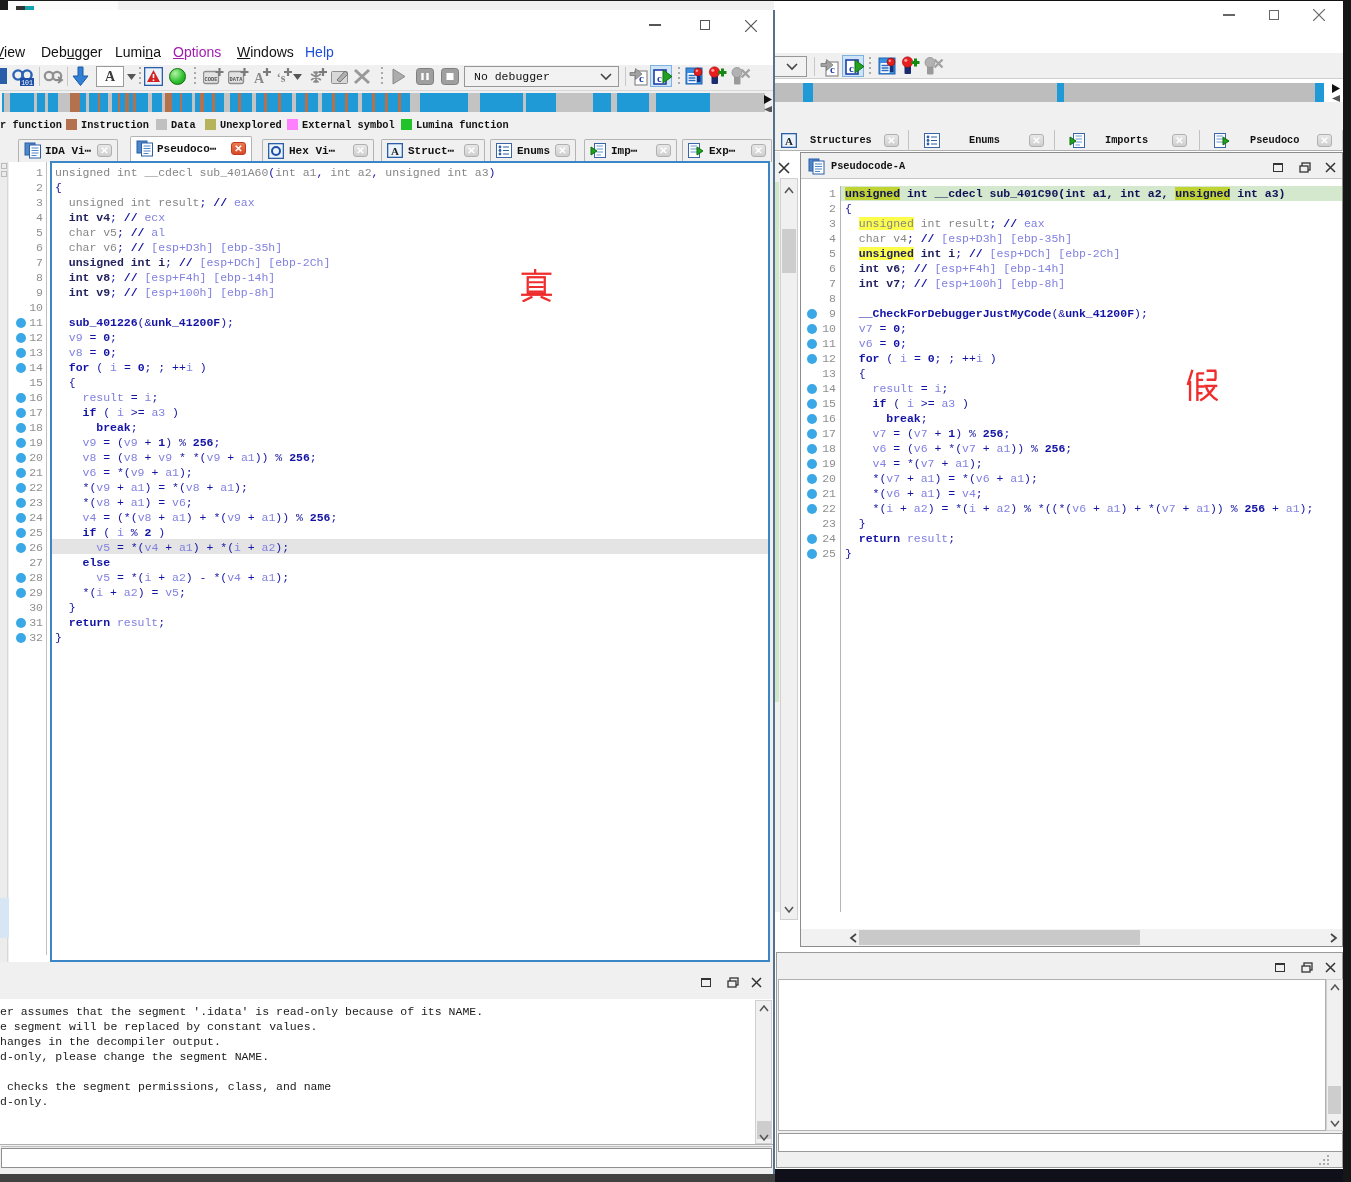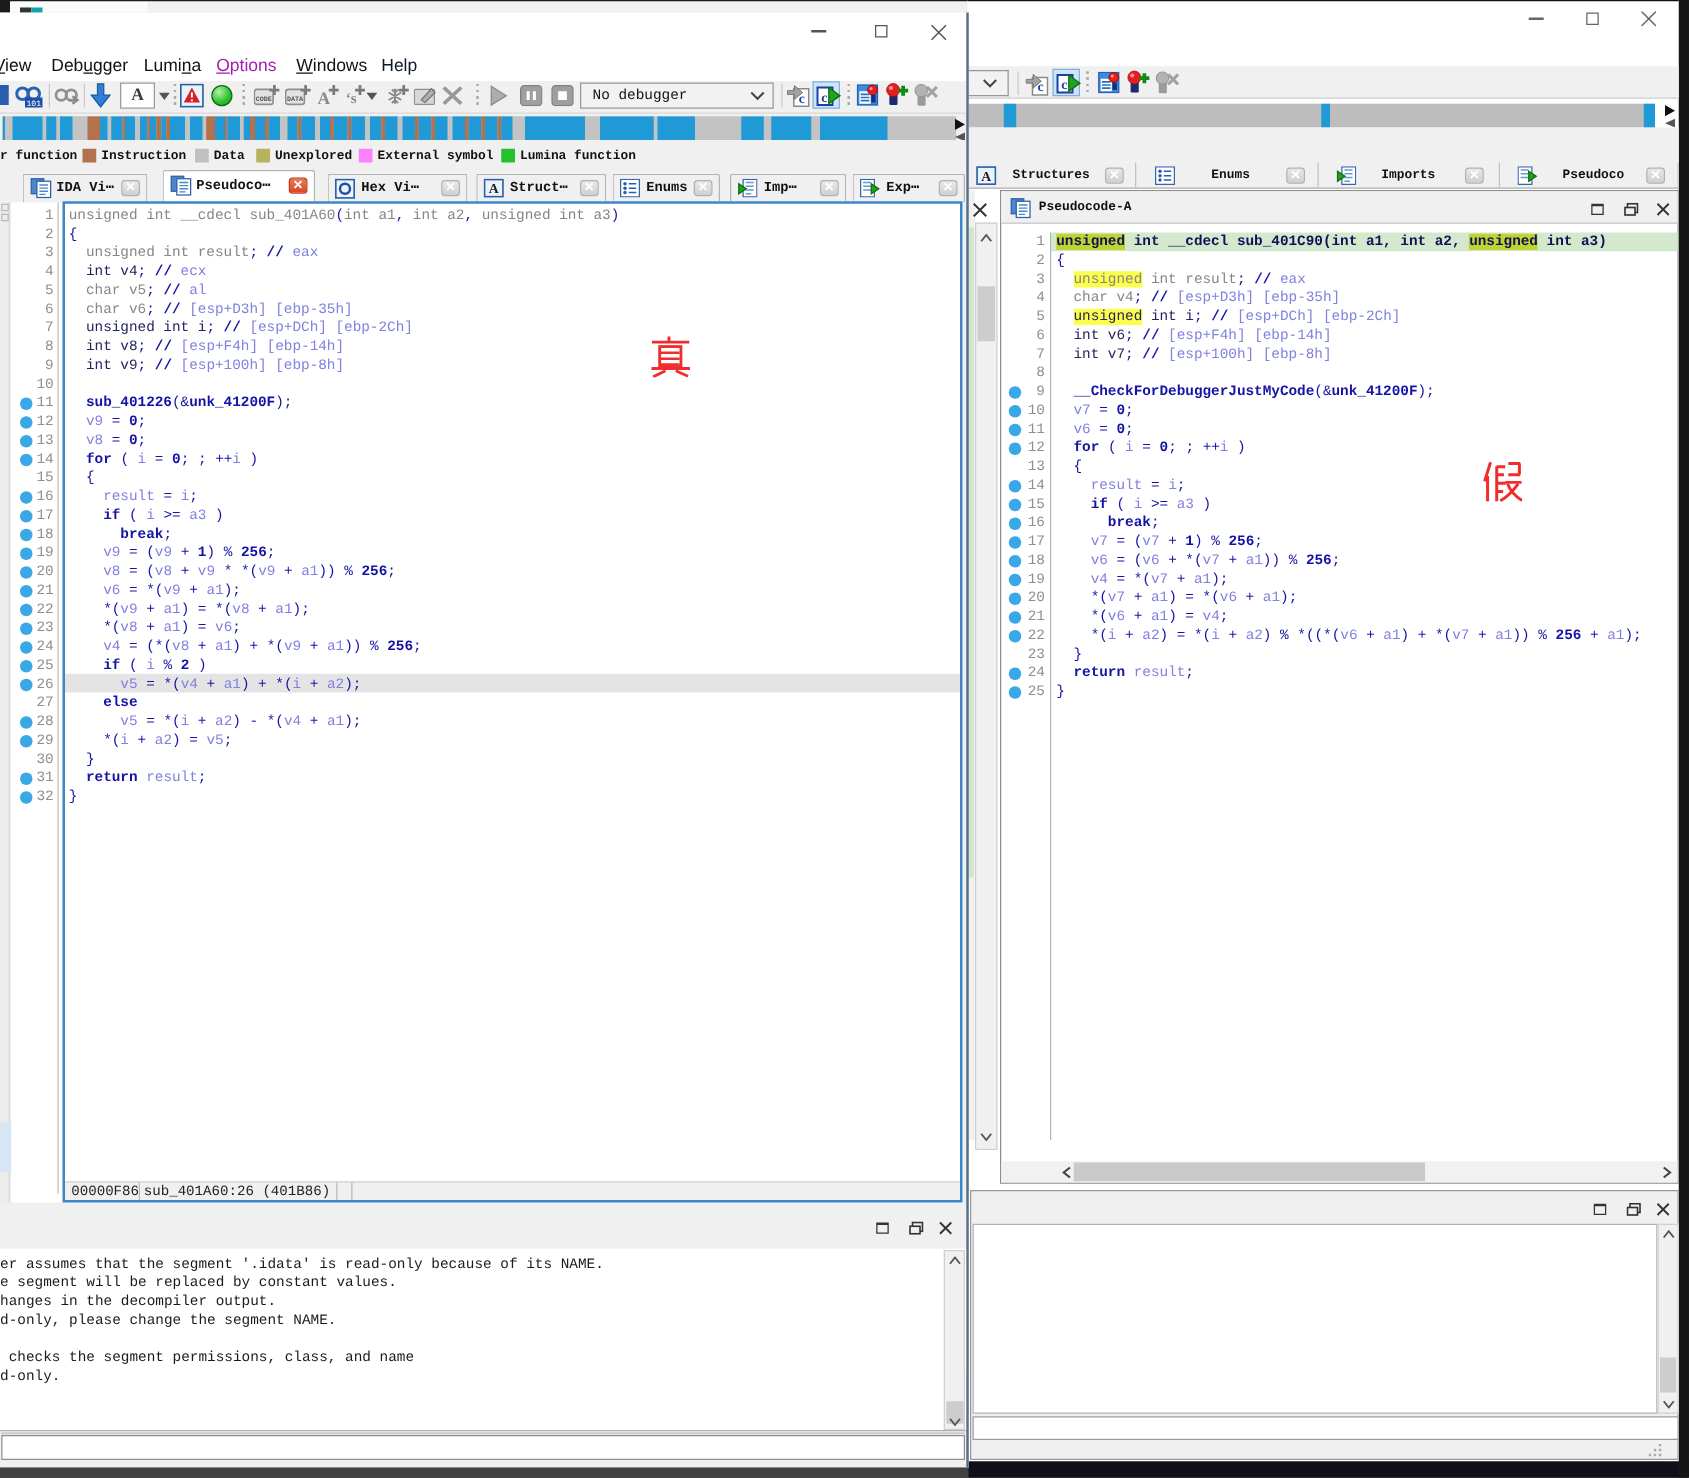--- a/index.html
+++ b/index.html
@@ -1,21 +1,21 @@
 <!DOCTYPE html>
 <html><head><meta charset="utf-8"><style>
 *{margin:0;padding:0;box-sizing:border-box}
 html,body{width:1351px;height:1182px;overflow:hidden;background:#141414;font-family:"Liberation Sans",sans-serif}
 .ab{position:absolute}
 .code{font:11.5px/15px "Liberation Mono",monospace;white-space:pre;letter-spacing:-0.02px}
 .code .k{color:#1313a5;font-weight:bold}
 .code .o{color:#1313a5}
 .code .v{color:#8181e0}
 .code .g{color:#868686}
-.code .d{color:#23235f;font-weight:normal}
+.code .d{color:#23235f;font-weight:bold}
 .code .p1{color:#111158;font-weight:bold}
 .hlg{background:#bfd332}
 .hly{background:#fdfd4b}
 .lnum{font:11.5px/15px "Liberation Mono",monospace;color:#8f8f8f;text-align:right;white-space:pre}
 .dot{position:absolute;width:10px;height:10px;border-radius:50%;background:#3aa8e6}
 .tabx{position:absolute;width:15px;height:13px;background:linear-gradient(#e8e8e8,#cfcfcf);border:1px solid #b0b0b0;border-radius:3px;color:#fff;font:bold 10px/11px "Liberation Sans",sans-serif;text-align:center}
 .tabxr{background:linear-gradient(#ea7a50,#d9482a);border-color:#c03b1e}
 .cell{position:absolute;border-right:1px solid #b8b8b8;font:11.3px/14px "Liberation Mono",monospace;color:#222;padding:1px 3px 0 3px;white-space:pre;overflow:hidden}
 .sep{position:absolute;width:1px;background:#c8c8c8}
 .dsep{position:absolute;width:2px;background:repeating-linear-gradient(#aaa 0 2px,transparent 2px 5px)}
@@ -284,21 +284,21 @@
     <div class="ab" style="left:700px;top:10px;width:10px;height:10px;border:1.2px solid #555"></div>
     <svg class="ab" style="left:745px;top:10px" width="12" height="12">
       <path d="M0,0 L12,12 M12,0 L0,12" stroke="#555" stroke-width="1.2"></path>
     </svg>
     <div class="ab" style="left:0;top:31px;width:773px;height:24px;background:#fff"></div>
     <div class="ab" style="left:-5px;top:34px;font-size:14px;color:#111"><span style="text-decoration:underline">V</span>iew</div>
     <div class="ab" style="left:41px;top:34px;font-size:14px;color:#111">Deb<span style="text-decoration:underline">u</span>gger</div>
     <div class="ab" style="left:115px;top:34px;font-size:14px;color:#111">Lumi<span style="text-decoration:underline">n</span>a</div>
     <div class="ab" style="left:173px;top:34px;font-size:14px;color:#a21caf"><span style="text-decoration:underline">O</span>ptions</div>
     <div class="ab" style="left:237px;top:34px;font-size:14px;color:#111"><span style="text-decoration:underline">W</span>indows</div>
-    <div class="ab" style="left:305px;top:34px;font-size:14px;color:#0f172a">Help</div>
+    <div class="ab" style="left:305px;top:34px;font-size:14px;color:#1d4ed8">Help</div>
     <div class="ab" style="left:0;top:55px;width:773px;height:26px;background:#f0f0f0;border-bottom:1px solid #d8d8d8"></div>
     <div class="ab" style="left:0;top:58px;width:7px;height:16px;background:#2a5ea8"></div>
     <svg class="ab" style="left:11px;top:57px" width="24" height="20">
       <circle cx="7" cy="8" r="4.6" fill="none" stroke="#2a62b4" stroke-width="2.4"></circle>
       <circle cx="16" cy="8" r="4.6" fill="none" stroke="#2a62b4" stroke-width="2.4"></circle>
       <path d="M10,5 h3" stroke="#2a62b4" stroke-width="2"></path>
       <rect x="9" y="11" width="14" height="8" fill="#1d4fa8"></rect>
       <text x="16" y="17.5" font-size="6.5" font-family="Liberation Mono" fill="#fff" text-anchor="middle">101</text>
     </svg>
     <div class="sep" style="left:39px;top:57px;height:19px"></div>
@@ -543,25 +543,20 @@
         <div class="ab" style="left:26px;top:5px;font:bold 11px/13px 'Liberation Mono',monospace;color:#111;white-space:pre">Exp⋯</div>
         <div class="tabx" style="left:68px;top:4px">✕</div>
       </div>
     </div>
     <div class="ab" style="left:0;top:152px;width:8px;height:800px;background:#ececec;border-right:1px solid #d8d8d8"></div>
     <div class="ab" style="left:1px;top:153px;width:6px;height:6px;border:1px solid #bbb"></div>
     <div class="ab" style="left:1px;top:161px;width:6px;height:6px;border:1px solid #bbb"></div>
     <div class="ab" style="left:9px;top:152px;width:41px;height:800px;background:#fff"></div>
     <div class="ab" style="left:50px;top:151px;width:720px;height:801px;background:#fff;border:2px solid #3c86c8">
       <div class="ab" style="left:0;top:376px;width:716px;height:15px;background:#e4e4e4"></div>
-      <div class="ab" style="left:0;top:782px;width:716px;height:15px;background:#f0f0f0;border-top:1px solid #cfcfcf">
-        <div class="cell" style="left:2px;top:0;width:58px;height:14px">00000F86</div>
-        <div class="cell" style="left:60px;top:0;width:158px;height:14px">sub_401A60:26 (401B86)</div>
-        <div class="cell" style="left:218px;top:0;width:12px;height:14px"> </div>
-      </div>
     </div>
     <div class="lnum ab" style="left:14px;top:155px;width:29px">1
 2
 3
 4
 5
 6
 7
 8
 9

